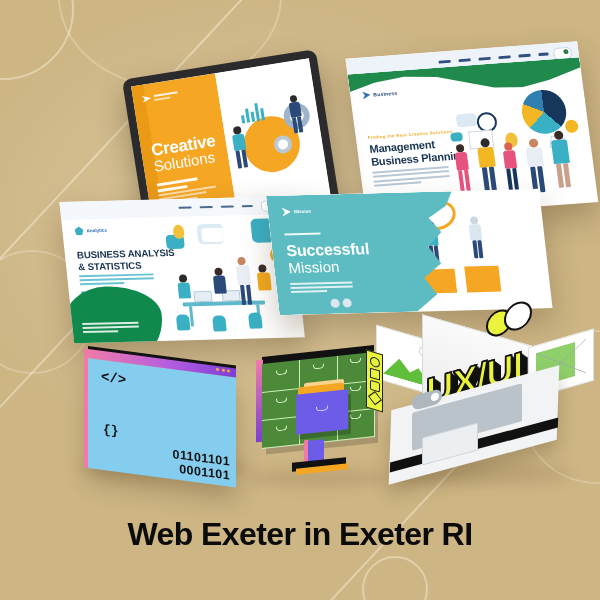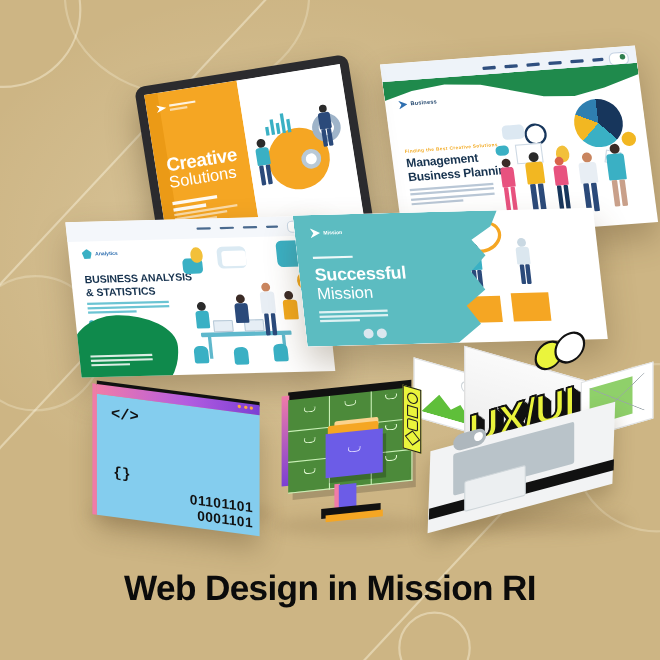--- a/index.html
+++ b/index.html
@@ -563,15 +563,15 @@
     <div class="lp-gear" style="left:102px;top:-2px;width:22px;height:22px;background:#eaf43c;border:2px solid #111;transform:skewY(-16deg);"></div>
     <div class="lp-gear" style="left:120px;top:-10px;width:24px;height:24px;background:#fff;border:2px solid #111;transform:skewY(-16deg);"></div>
     <div class="uxui">UX/UI</div>
     <div class="lp-base"></div>
     <div class="lp-baseedge"></div>
     <div class="lp-key"></div>
     <div class="lp-pad"></div>
     <div class="lp-mouse"></div>
   </div>
 
-  <div id="title">Web Design in Mission RI</div>
+  <div id="title">Web Exeter in Exeter RI</div>
 
 </div>
 
 </body></html>

